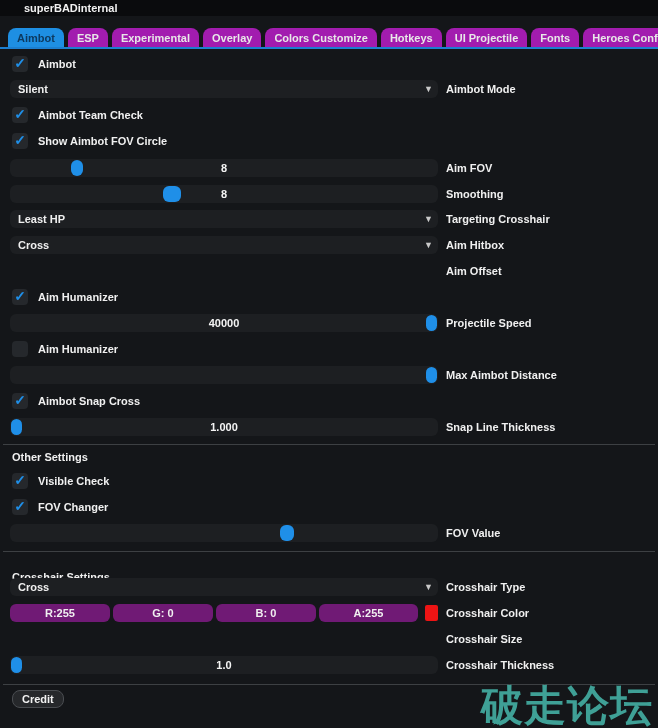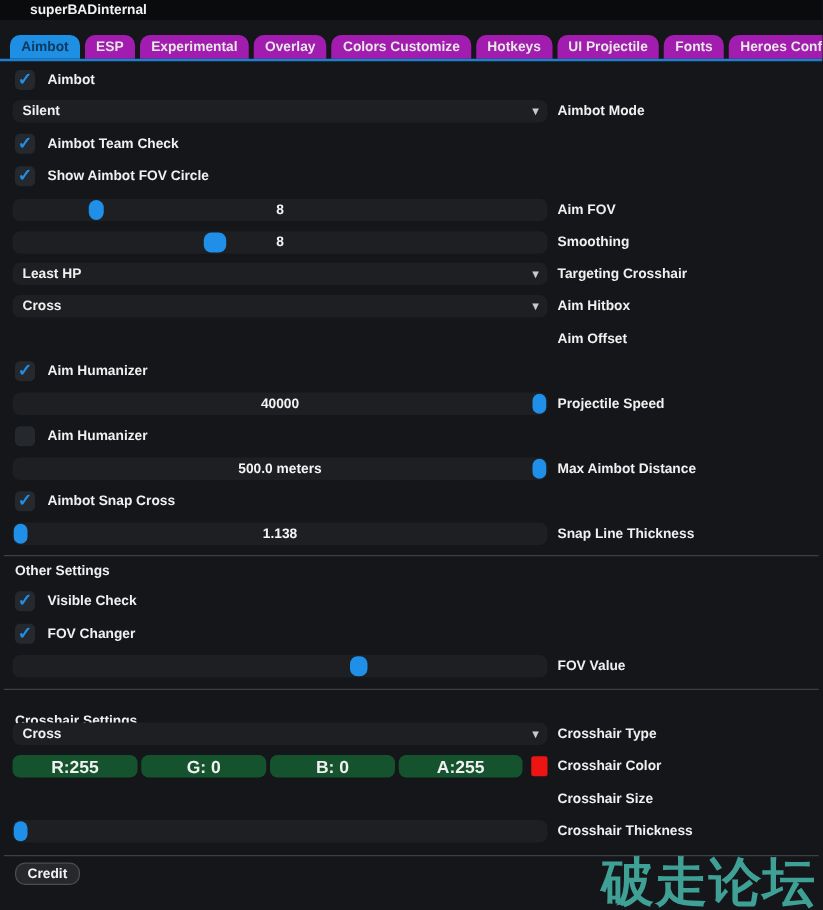--- a/index.html
+++ b/index.html
@@ -70,23 +70,23 @@
     font-size:11px; color:#f0f0f0; white-space:nowrap;
   }
   .section-header {
     position:absolute; left:12px; font-size:11px; color:#f0f0f0;
   }
   .separator {
     position:absolute; left:3px; right:3px; height:1px; background:#3d4043;
   }
   .color-field {
     position:absolute; height:18px; top:0;
-    background:#14532d; border-radius:6px;
+    background:#701a75; border-radius:6px;
     display:flex; align-items:center; justify-content:center;
-    font-size:14px; color:#f0f0f0; cursor:pointer;
+    font-size:11px; color:#f0f0f0; cursor:pointer;
   }
   .color-swatch {
     position:absolute; left:425px; top:1px; width:13px; height:16px;
     background:#ed1414; border-radius:2px; cursor:pointer;
   }
   .credit-btn {
     position:absolute; left:12px; top:690px; height:18px;
     padding:0 9px;
     background:#26282b; border:1px solid #4a4d51; border-radius:8px;
     display:flex; align-items:center;
@@ -199,36 +199,35 @@
 </div>
 
 <div class="row check-row" style="top:341px">
   <span class="checkbox"></span>
   <span class="check-label">Aim Humanizer</span>
 </div>
 
 <div class="row" style="top:366px">
   <div class="ctrl">
     <div class="knob" style="left:416px;width:11px"></div>
-    <span class="slider-value">500.0 meters</span>
   </div>
   <span class="side-label">Max Aimbot Distance</span>
 </div>
 
 <div class="row check-row" style="top:393px">
   <span class="checkbox">
       <span class="checkmark">✓</span>
     </span>
   <span class="check-label">Aimbot Snap Cross</span>
 </div>
 
 <div class="row" style="top:418px">
   <div class="ctrl">
     <div class="knob" style="left:1px;width:11px"></div>
-    <span class="slider-value">1.138</span>
+    <span class="slider-value">1.000</span>
   </div>
   <span class="side-label">Snap Line Thickness</span>
 </div>
 
 <div class="separator" style="top:444px"></div>
 
 <div class="section-header" style="top:451px">Other Settings</div>
 
 <div class="row check-row" style="top:473px">
   <span class="checkbox">
@@ -272,20 +271,21 @@
   <span class="side-label">Crosshair Color</span>
 </div>
 
 <div class="row" style="top:630px">
   <span class="side-label">Crosshair Size</span>
 </div>
 
 <div class="row" style="top:656px">
   <div class="ctrl">
     <div class="knob" style="left:1px;width:11px"></div>
+    <span class="slider-value">1.0</span>
   </div>
   <span class="side-label">Crosshair Thickness</span>
 </div>
 
 <div class="separator" style="top:684px"></div>
 
 <div class="credit-btn">Credit</div>
 
 <div class="watermark">破走论坛</div>
 

